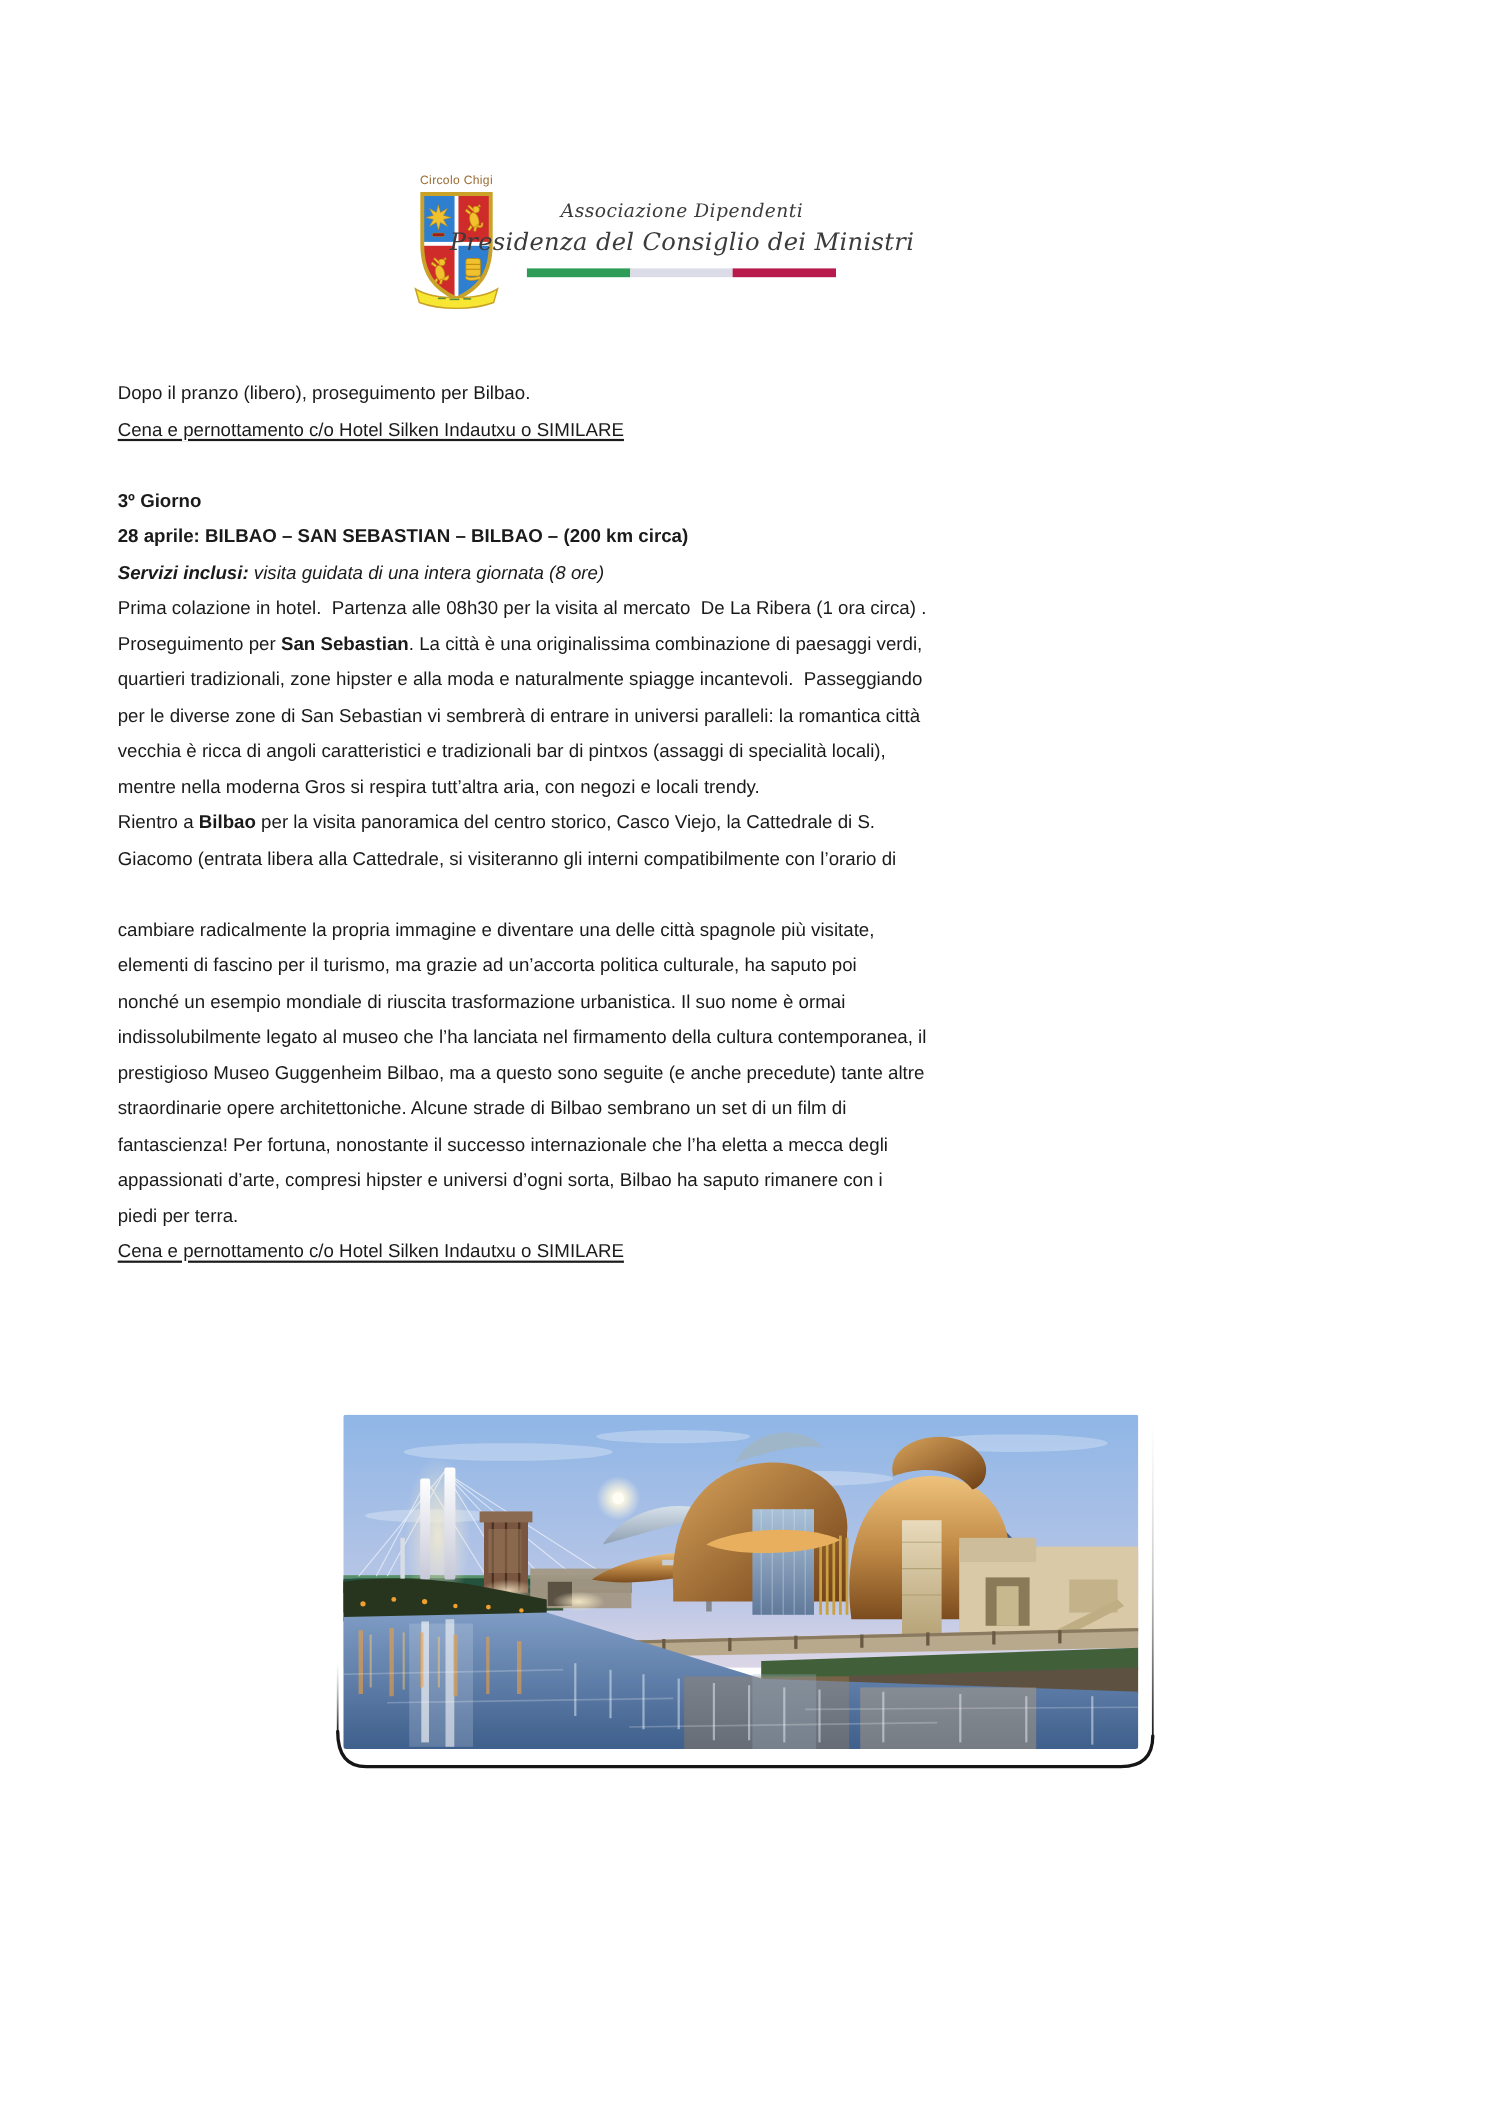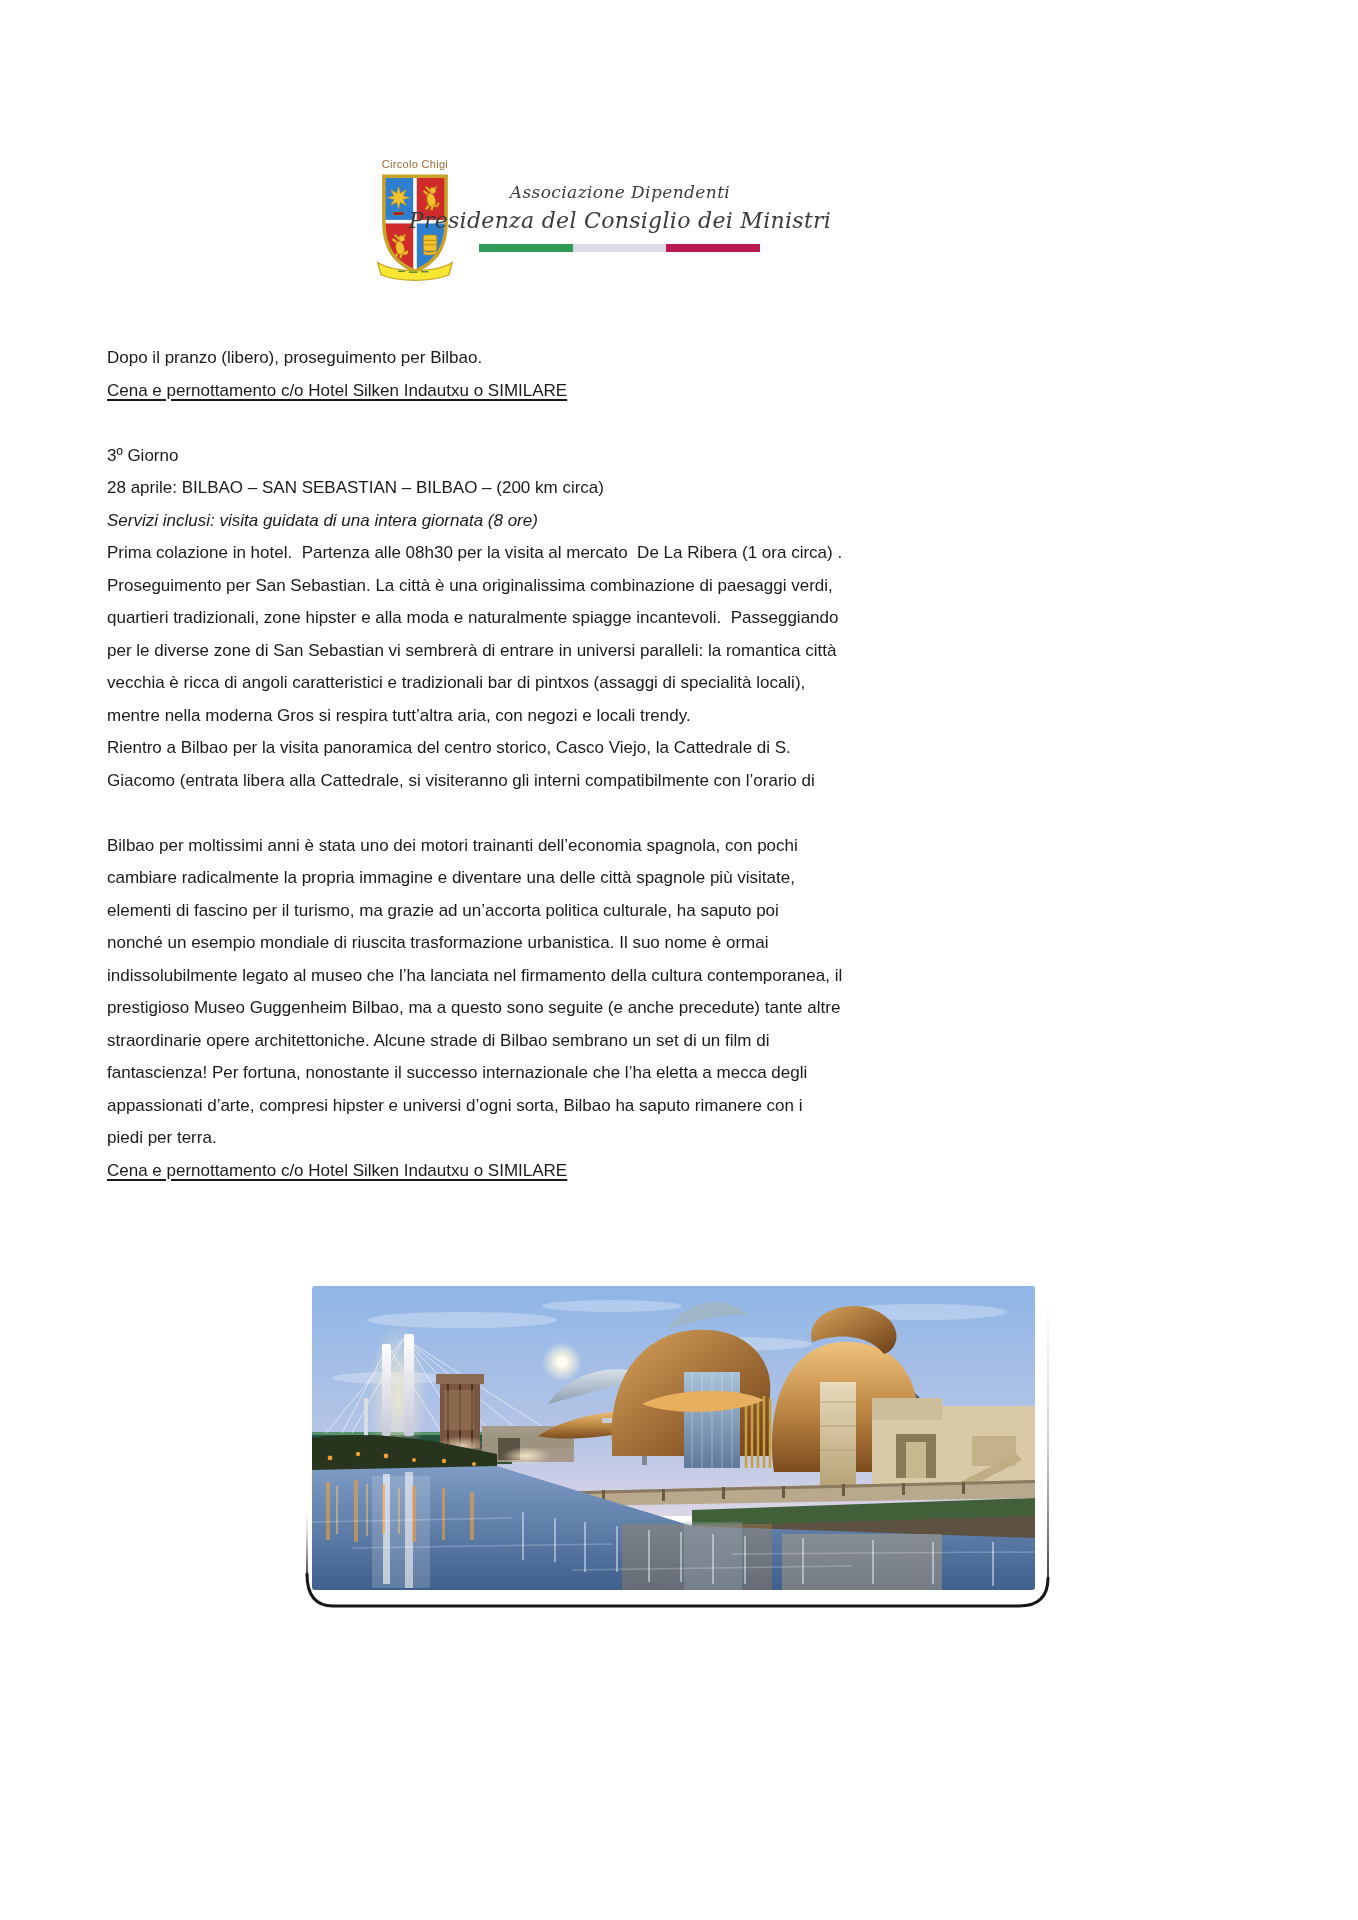--- a/index.html
+++ b/index.html
@@ -22,21 +22,21 @@
   .org-line1{font-size:17px;line-height:28px;letter-spacing:.4px;}
   .org-line2{font-size:22px;line-height:30px;letter-spacing:.3px;}
   .flag-bar{
     position:absolute;left:479px;top:244px;width:281px;height:8px;display:flex;
   }
   .flag-bar span{flex:1;height:100%;}
   
   .doc-text{position:absolute;left:107px;top:342px;width:1165px;}
   .doc-text .line{white-space:pre-wrap;font-size:17px;line-height:32.5px;}
   .doc-text .spacer{height:32.5px;}
-  .b{font-weight:400;}
+  .b{font-weight:700;}
   .i{font-style:italic;}
   .u{text-decoration:underline;text-decoration-thickness:2px;text-underline-offset:3px;}
   
   .photo-card{position:absolute;left:303px;top:1268px;width:748px;height:348px;}
   .photo-frame{position:absolute;left:0;top:0;width:748px;height:348px;}
   .photo{position:absolute;left:9px;top:18px;width:723px;height:304px;overflow:hidden;border-radius:3px;}
   .photo svg{display:block;width:100%;height:100%;}
 </style>
 </head>
 <body>
@@ -127,21 +127,20 @@
       <div class="line"><span class="b i">Servizi inclusi:</span><span class="i"> visita guidata di una intera giornata (8 ore)</span></div>
       <div class="line"><span>Prima colazione in hotel.  Partenza alle 08h30 per la visita al mercato  De La Ribera (1 ora circa) .</span></div>
       <div class="line"><span>Proseguimento per </span><span class="b">San Sebastian</span><span>. La città è una originalissima combinazione di paesaggi verdi,</span></div>
       <div class="line"><span>quartieri tradizionali, zone hipster e alla moda e naturalmente spiagge incantevoli.  Passeggiando</span></div>
       <div class="line"><span>per le diverse zone di San Sebastian vi sembrerà di entrare in universi paralleli: la romantica città</span></div>
       <div class="line"><span>vecchia è ricca di angoli caratteristici e tradizionali bar di pintxos (assaggi di specialità locali),</span></div>
       <div class="line"><span>mentre nella moderna Gros si respira tutt’altra aria, con negozi e locali trendy.</span></div>
       <div class="line"><span>Rientro a </span><span class="b">Bilbao</span><span> per la visita panoramica del centro storico, Casco Viejo, la Cattedrale di S.</span></div>
       <div class="line"><span>Giacomo (entrata libera alla Cattedrale, si visiteranno gli interni compatibilmente con l’orario di</span></div>
       <div class="spacer"></div>
-      <div class="line"><span>Bilbao per moltissimi anni è stata uno dei motori trainanti dell’economia spagnola, con pochi</span></div>
       <div class="line"><span>cambiare radicalmente la propria immagine e diventare una delle città spagnole più visitate,</span></div>
       <div class="line"><span>elementi di fascino per il turismo, ma grazie ad un’accorta politica culturale, ha saputo poi</span></div>
       <div class="line"><span>nonché un esempio mondiale di riuscita trasformazione urbanistica. Il suo nome è ormai</span></div>
       <div class="line"><span>indissolubilmente legato al museo che l’ha lanciata nel firmamento della cultura contemporanea, il</span></div>
       <div class="line"><span>prestigioso Museo Guggenheim Bilbao, ma a questo sono seguite (e anche precedute) tante altre</span></div>
       <div class="line"><span>straordinarie opere architettoniche. Alcune strade di Bilbao sembrano un set di un film di</span></div>
       <div class="line"><span>fantascienza! Per fortuna, nonostante il successo internazionale che l’ha eletta a mecca degli</span></div>
       <div class="line"><span>appassionati d’arte, compresi hipster e universi d’ogni sorta, Bilbao ha saputo rimanere con i</span></div>
       <div class="line"><span>piedi per terra.</span></div>
       <div class="line"><span class="u">Cena e pernottamento c/o Hotel Silken Indautxu o SIMILARE</span></div>

